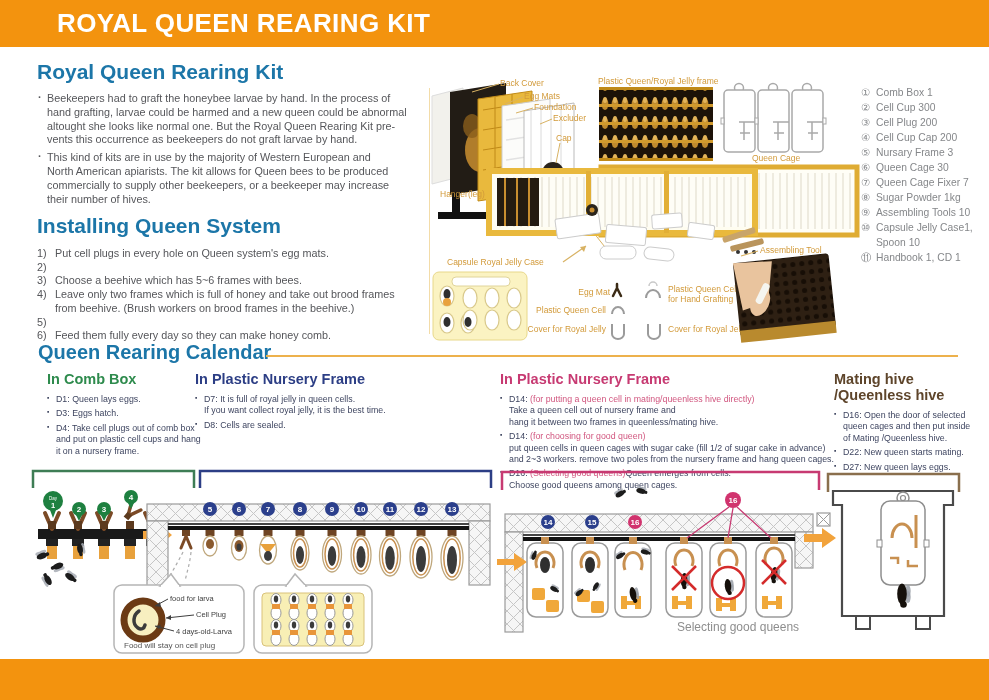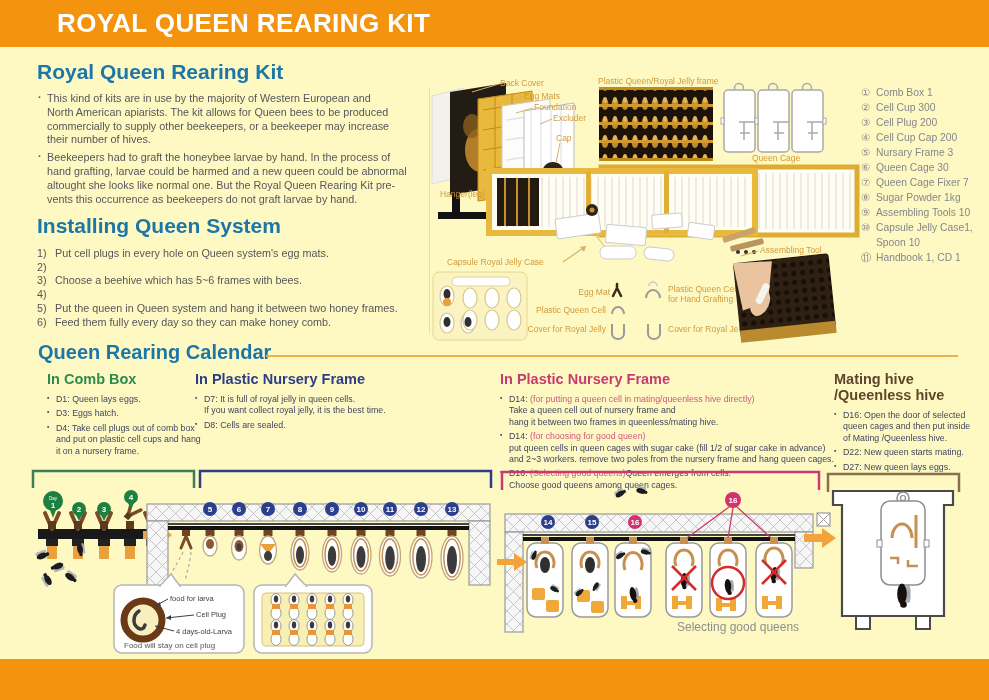--- a/index.html
+++ b/index.html
@@ -1,16 +1,16 @@
 <!DOCTYPE html>
 <html><head>
 <meta charset="utf-8">
 <style>
   html,body{margin:0;padding:0;background:#dcdcdc;}
-  .page{position:relative;width:989px;height:700px;background:#fef9c3;overflow:hidden;
+  .page{position:relative;width:989px;height:700px;background:#ffffff;overflow:hidden;
         font-family:"Liberation Sans",sans-serif;margin:0 auto;}
   
   .band-top{position:absolute;left:0;top:0;width:100%;height:47px;background:#F3930E;}
   .band-bottom{position:absolute;left:0;bottom:0;width:100%;height:41px;background:#F3930E;}
   .header-title{position:absolute;left:57px;top:8px;margin:0;font-size:26px;font-weight:700;
         color:#ffffff;letter-spacing:.4px;}
   
   .sec-title{margin:0;color:#1C76A8;font-size:21px;font-weight:700;}
   .intro{position:absolute;left:37px;top:60px;width:392px;}
   .intro-bullets{margin:8px 0 0;padding:0;list-style:none;}
@@ -51,51 +51,52 @@
 
 <div class="page">
 
   <div class="band-top">
     <h1 class="header-title">ROYAL QUEEN REARING KIT</h1>
   </div>
 
   <section class="intro">
     <h2 class="sec-title">Royal Queen Rearing Kit</h2>
     <ul class="intro-bullets">
+      <li>Beekeepers had to graft the honeybee larvae by hand. In the process of
+hand grafting, larvae could be harmed and a new queen could be abnormal
+altought she looks like normal one. But the Royal Queen Rearing Kit pre-
+vents this occurrence as beekeepers do not graft larvae by hand.</li>
       <li>This kind of kits are in use by the majority of Western European and
 North American apiarists. The kit allows for Queen bees to be produced
 commercially to supply other beekeepers, or a beekeeper may increase
 their number of hives.</li>
-      <li>Beekeepers had to graft the honeybee larvae by hand. In the process of
-hand grafting, larvae could be harmed and a new queen could be abnormal
-altought she looks like normal one. But the Royal Queen Rearing Kit pre-
-vents this occurrence as beekeepers do not graft larvae by hand.</li>
     </ul>
   </section>
 
   <section class="installing">
     <h2 class="sec-title">Installing Queen System</h2>
     <ol class="steps">
       <li>
           <span class="step-num">1)</span>
           <span class="step-text">Put cell plugs in every hole on Queen system's egg mats.</span>
         </li>
       <li>
           <span class="step-num">2)</span>
         </li>
       <li>
           <span class="step-num">3)</span>
           <span class="step-text">Choose a beehive which has 5~6 frames with bees.</span>
         </li>
       <li>
           <span class="step-num">4)</span>
+          <span class="step-text">Leave only two frames which is full of honey and take out brood frames
+from beehive. (Brush workers on brood frames in the beehive.)</span>
         </li>
       <li>
           <span class="step-num">5)</span>
-          <span class="step-text">Put the queen in Queen system and hang it between two honey frames.</span>
         </li>
       <li>
           <span class="step-num">6)</span>
           <span class="step-text">Feed them fully every day so they can make honey comb.</span>
         </li>
     </ol>
   </section>
 
   <div class="divider-v"></div>
 

